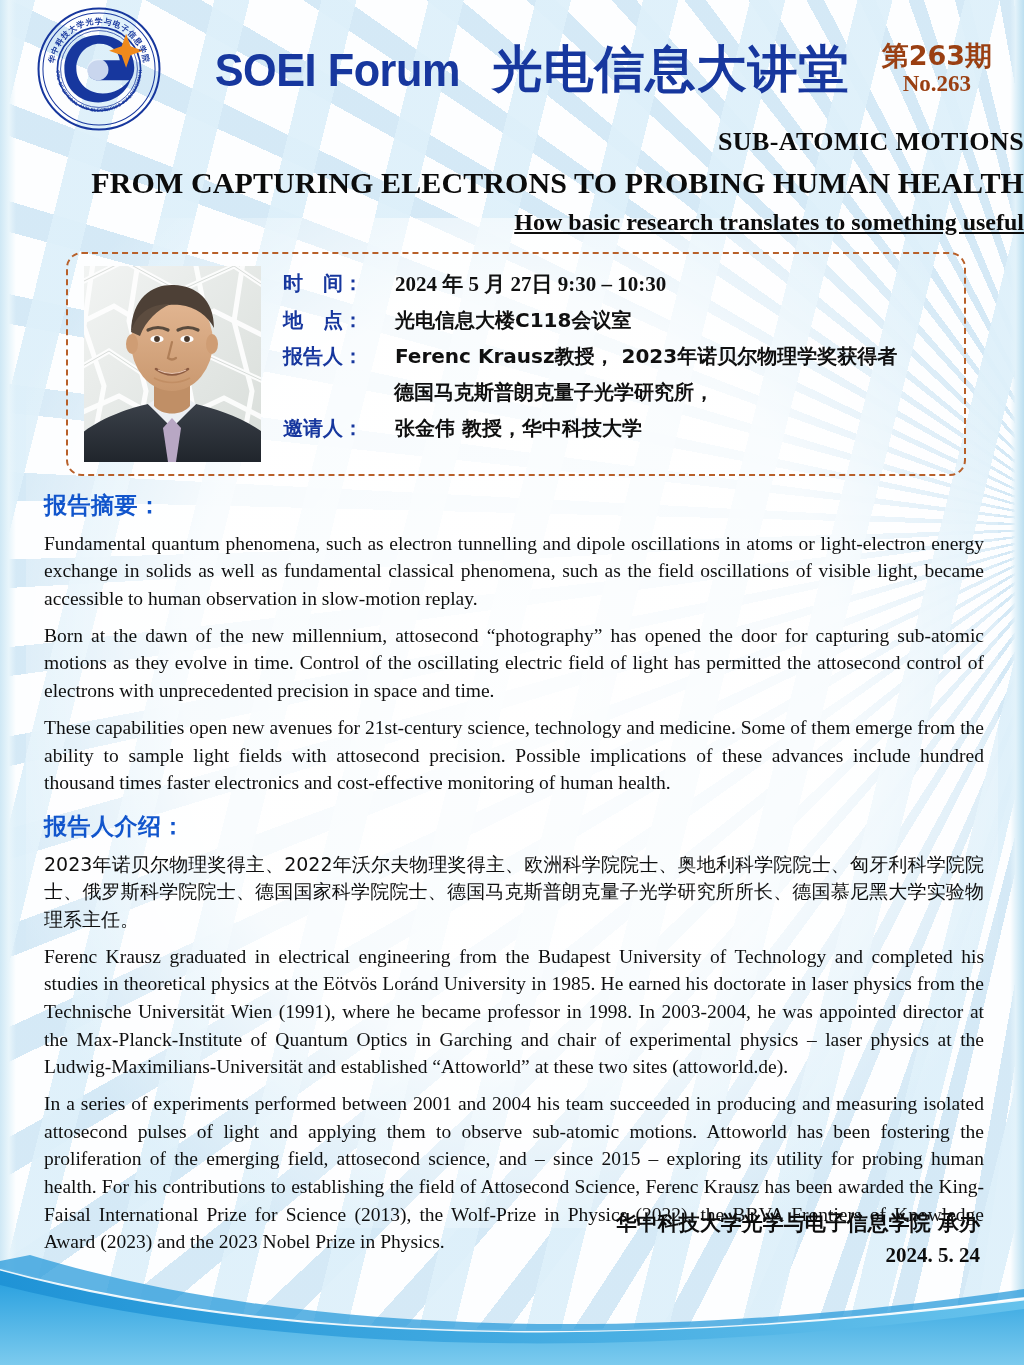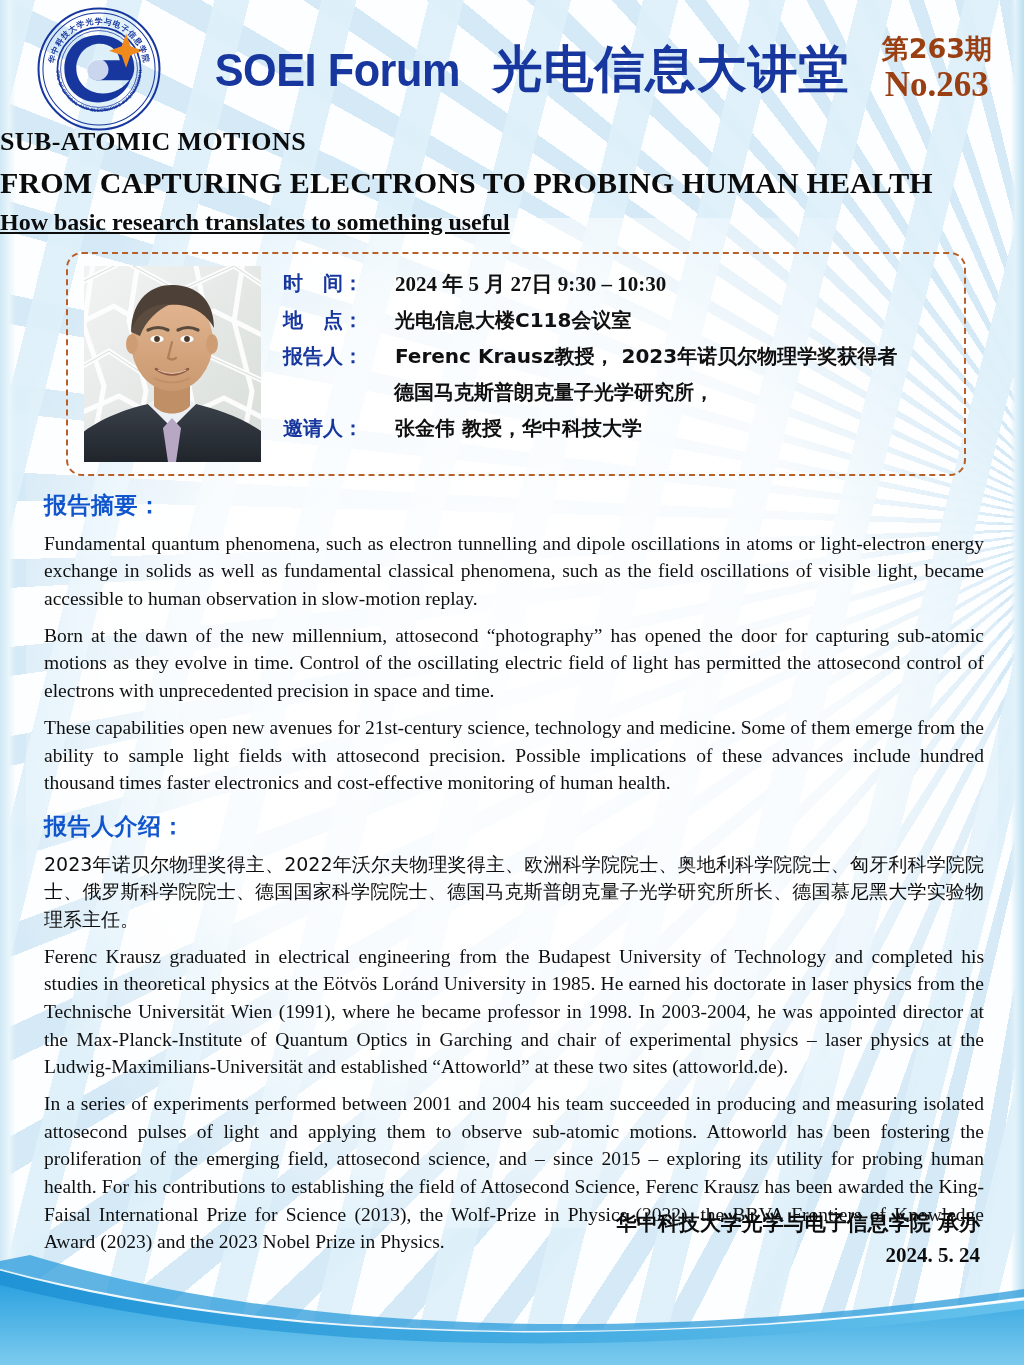--- a/index.html
+++ b/index.html
@@ -141,29 +141,29 @@
   }
   .issue-cn {
     font-family: "DejaVu Sans", sans-serif;
     font-weight: bold;
     font-size: 27px;
     white-space: nowrap;
   }
   .issue-en {
     font-family: "Liberation Serif", serif;
     font-weight: bold;
-    font-size: 35px;
+    font-size: 23px;
     white-space: nowrap;
     text-align: center;
   }
 
   
   .titles-block {
     position: relative;
-    text-align: left;
+    text-align: right;
     margin-top: -4px;
   }
   .t-line1 {
     font-family: "Liberation Serif", serif;
     font-weight: bold;
     font-size: 26px;
     color: #0c0c0c;
     letter-spacing: 0.4px;
     line-height: 1.25;
   }

